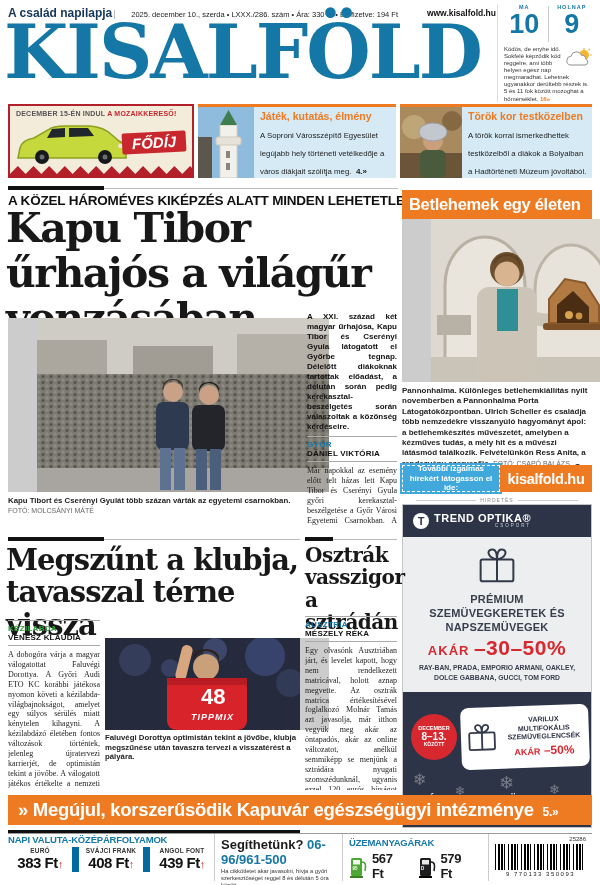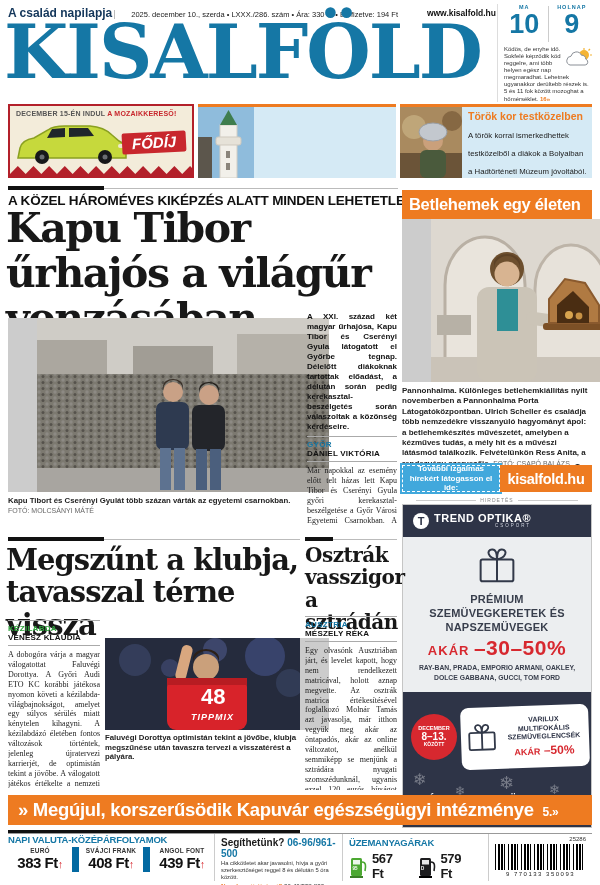--- a/index.html
+++ b/index.html
@@ -105,21 +105,21 @@
   .footer{position:absolute;left:8px;top:833px;width:584px;height:47px;border-top:1px solid #999;display:flex;}
   .f-cur{width:206px;padding-top:0;}
   .f-title{font-size:9.5px;font-weight:bold;color:#1577a5;letter-spacing:-.2px;}
   .cur-row{display:flex;margin-top:2px;}
   .cur-col{flex:1;text-align:center;}
   .cur-col+.cur-col{border-left:7px solid #0369a1;}
   .cur-name{font-size:6.5px;font-weight:bold;color:#333;letter-spacing:.2px;}
   .cur-val{font-size:15px;font-weight:bold;color:#111;letter-spacing:-.5px;line-height:1.2;}
   .trend{color:#d7282f;font-size:11px;}
   .f-help{width:128px;border-left:1px solid #ccc;padding:3px 6px 0;box-sizing:border-box;}
-  .help-line1{font-size:10px;font-weight:bold;}
+  .help-line1{font-size:13px;font-weight:bold;}
   .help-phone{color:#1577a5;}
   .help-desc{font-size:5.8px;color:#333;line-height:1.25;margin-top:1px;}
   .help-o{font-size:6.2px;line-height:1.35;}
   .help-o b{color:#ee7b21;}
   .f-fuel{width:146px;border-left:1px solid #ccc;padding:3px 6px 0;box-sizing:border-box;}
   .fuel-row{display:flex;align-items:center;gap:4px;margin-top:3px;}
   .pump{position:relative;width:19px;height:23px;}
   .pump-label{position:absolute;left:3.5px;top:11px;font-size:4.5px;font-weight:bold;color:#fff;}
   .fuel-price{font-size:13px;font-weight:bold;letter-spacing:-.4px;margin-right:8px;}
   .f-bar{flex:1;border-left:1px solid #ccc;padding:1px 4px 0;box-sizing:border-box;position:relative;}
@@ -197,20 +197,25 @@
       <span class="ph">
         <svg width="56" height="71" viewBox="0 0 56 71">
           <rect width="56" height="71" fill="#8fbcdc"></rect>
           <rect x="0" y="30" width="14" height="41" fill="#5c564c"></rect>
           <rect x="22" y="18" width="17" height="53" fill="#f2f0ea" stroke="#d3cec4"></rect>
           <rect x="18" y="30" width="25" height="8" rx="2" fill="#e6e2d8" stroke="#cfc9be"></rect>
           <polygon points="22,18 30.5,3 39,18" fill="#3f7d4e"></polygon>
           <rect x="28" y="44" width="4" height="7" fill="#8a857c"></rect>
           <rect x="28" y="56" width="4" height="7" fill="#8a857c"></rect>
         </svg>
+      </span>
+      <span class="tx">
+        <div class="ptitle">Játék, kutatás, élmény</div>
+        <span class="pbody">A Soproni Városszépítő Egyesület legújabb hely történeti vetélkedője a város diákjait szólítja meg.</span>
+        <span class="pref">4.»</span>
       </span>
     </div>
 
     <div class="promoL" style="flex:1;">
       <span class="ph">
         <svg width="62" height="71" viewBox="0 0 62 71">
           <rect width="62" height="71" fill="#a98a5f"></rect>
           <circle cx="14" cy="20" r="12" fill="#c9b285" opacity=".7"></circle>
           <circle cx="52" cy="14" r="10" fill="#7d5f3c" opacity=".8"></circle>
           <rect x="0" y="46" width="62" height="25" fill="#6b5438"></rect>

